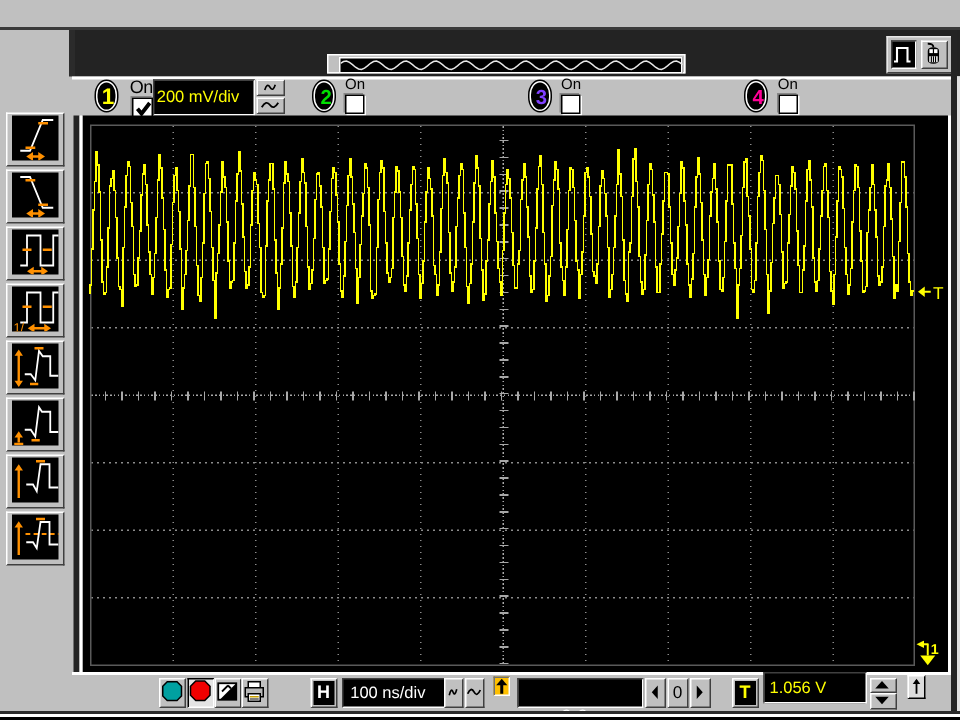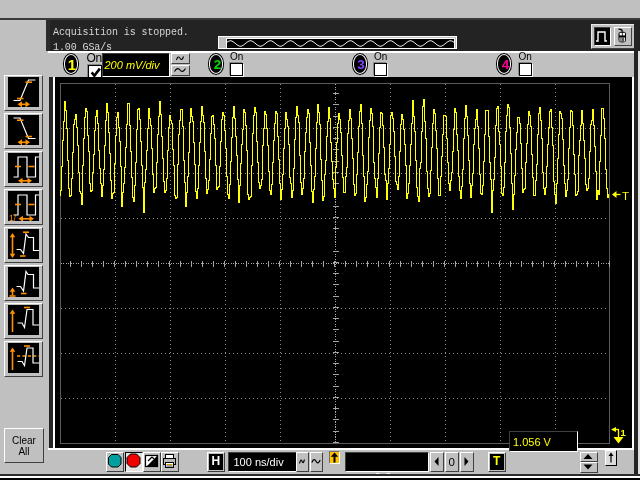--- a/index.html
+++ b/index.html
@@ -12,21 +12,20 @@
 border-top:1.5px solid #404040;border-left:1.5px solid #404040;
 border-right:1.5px solid #fff;border-bottom:1.5px solid #fff;}
 </style></head>
 <body>
 <div class="abs" style="left:0;top:0;width:640px;height:480px;background:#c0c0c0;">
 
 <div class="abs" style="left:0;top:18px;width:640px;height:2px;background:#3a3a3a;"></div>
 
 <div class="abs" style="left:46px;top:20px;width:3.5px;height:31px;background:#2b2b2b;"></div>
 <div class="abs" style="left:49.5px;top:20px;width:590.5px;height:31px;background:#232323;"></div>
-<div style="position:absolute;left:53px;top:24.5px;width:300px;font-family:'Liberation Mono',monospace;font-size:10px;line-height:15px;color:#d6d6d6;letter-spacing:-0.1px;">Acquisition is stopped.<br>1.00 GSa/s</div>
     <div style="position:absolute;left:218px;top:36px;width:239px;height:13px;background:#c0c0c0;border:1px solid #fff;">
       <div style="position:absolute;left:7px;top:0.5px;width:229px;height:11px;background:#000;border:1px solid #fff;">
         <svg width="229" height="11" viewBox="0 0 229 11" style="position:absolute;left:0;top:0">
           <polyline points="0,3.2 2,2.0 4,1.7 6,2.6 8,4.1 10,5.8 12,7.0 14,7.3 16,6.4 18,4.9 20,3.2 22,2.0 24,1.7 26,2.6 28,4.1 30,5.8 32,7.0 34,7.3 36,6.4 38,4.9 40,3.2 42,2.0 44,1.7 46,2.6 48,4.1 50,5.8 52,7.0 54,7.3 56,6.4 58,4.9 60,3.2 62,2.0 64,1.7 66,2.6 68,4.1 70,5.8 72,7.0 74,7.3 76,6.4 78,4.9 80,3.2 82,2.0 84,1.7 86,2.6 88,4.1 90,5.8 92,7.0 94,7.3 96,6.4 98,4.9 100,3.2 102,2.0 104,1.7 106,2.6 108,4.1 110,5.8 112,7.0 114,7.3 116,6.4 118,4.9 120,3.2 122,2.0 124,1.7 126,2.6 128,4.1 130,5.8 132,7.0 134,7.3 136,6.4 138,4.9 140,3.2 142,2.0 144,1.7 146,2.6 148,4.1 150,5.8 152,7.0 154,7.3 156,6.4 158,4.9 160,3.2 162,2.0 164,1.7 166,2.6 168,4.1 170,5.8 172,7.0 174,7.3 176,6.4 178,4.9 180,3.2 182,2.0 184,1.7 186,2.6 188,4.1 190,5.8 192,7.0 194,7.3 196,6.4 198,4.9 200,3.2 202,2.0 204,1.7 206,2.6 208,4.1 210,5.8 212,7.0 214,7.3 216,6.4 218,4.9 220,3.2 222,2.0 224,1.7 226,2.6 228,4.1" fill="none" stroke="#e8e8e8" stroke-width="1"></polyline>
         </svg>
       </div>
     </div>
     <div style="position:absolute;left:591px;top:24px;width:47px;height:25px;background:#c0c0c0;border-top:1px solid #e8e8e8;border-left:1px solid #e8e8e8;border-right:1px solid #404040;border-bottom:1px solid #404040;">
       <div style="position:absolute;left:2px;top:2px;width:17px;height:19px;background:#000;border-top:1.5px solid #404040;border-left:1.5px solid #404040;border-right:1.5px solid #fff;border-bottom:1.5px solid #fff;"><svg width="14" height="16" viewBox="0 0 14 16">
           <polyline points="1,13 3,13 3,4 10,4 10,13 12,13" fill="none" stroke="#fff" stroke-width="1.4"></polyline>
@@ -58,21 +57,21 @@
     <div style="position:absolute;left:230px;top:62.5px;width:13px;height:13px;background:#fff;border:1px solid #000;box-shadow:1px 1px 0 #fff, -1px -1px 0 #868686;"></div>
     <div style="position:absolute;left:352.5px;top:53.5px;width:14px;height:20px;background:#000;border:1.5px solid #fff;border-radius:50%/46%;box-shadow:0 0 0 1px #000;"></div>
     <div style="position:absolute;left:352.5px;top:56.5px;width:17px;text-align:center;color:#8040ff;font-size:13.5px;font-weight:bold;">3</div>
     <div style="position:absolute;left:374px;top:50.5px;font-size:10px;color:#000;letter-spacing:0px;">On</div>
     <div style="position:absolute;left:374px;top:62.5px;width:13px;height:13px;background:#fff;border:1px solid #000;box-shadow:1px 1px 0 #fff, -1px -1px 0 #868686;"></div>
     <div style="position:absolute;left:497px;top:53.5px;width:14px;height:20px;background:#000;border:1.5px solid #fff;border-radius:50%/46%;box-shadow:0 0 0 1px #000;"></div>
     <div style="position:absolute;left:497px;top:56.5px;width:17px;text-align:center;color:#ff0096;font-size:13.5px;font-weight:bold;">4</div>
     <div style="position:absolute;left:518.5px;top:50.5px;font-size:10px;color:#000;letter-spacing:0px;">On</div>
     <div style="position:absolute;left:518.5px;top:62.5px;width:13px;height:13px;background:#fff;border:1px solid #000;box-shadow:1px 1px 0 #fff, -1px -1px 0 #868686;"></div>
     <div class="sunk" style="left:101.5px;top:53px;width:68px;height:23.5px;">
-      <span style="color:#ffff00;font-size:11px;position:absolute;left:2px;top:4.5px;font-style:italic;">200 mV/div</span>
+      <span style="color:#ffff00;font-size:11px;position:absolute;left:2px;top:4.5px;">200 mV/div</span>
     </div>
     <div class="rb" style="left:171px;top:52.5px;width:19px;height:11.5px">
       <svg width="16" height="8.5" viewBox="0 0 16 8.5" style="position:absolute;left:0;top:0">
         <path d="M4.5 6 Q6 1 8 4.2 Q10 7.5 11.5 2.5" fill="none" stroke="#000" stroke-width="1.1"></path>
       </svg>
     </div>
     <div class="rb" style="left:171px;top:64.5px;width:19px;height:11.5px">
       <svg width="16" height="8.5" viewBox="0 0 16 8.5" style="position:absolute;left:0;top:0">
         <path d="M2.5 5.5 Q5.5 0.5 8 4 Q10.5 7.5 13.5 2.5" fill="none" stroke="#000" stroke-width="1.2"></path>
       </svg>
@@ -207,21 +206,20 @@
       <div style="position:absolute;left:2.5px;top:1px;right:3px;bottom:3px;background:#000;overflow:hidden">
         <svg width="32" height="30" viewBox="0 0 32 30" style="position:absolute;left:0;top:0">
           <line x1="4.5" y1="7.699999999999999" x2="4.5" y2="27" stroke="#ff9000" stroke-width="1.6"></line>
           <path d="M1.7000000000000002 8.7 L4.5 4.5 L7.3 8.7 Z" fill="#ff9000"></path>
           <line x1="9" y1="13" x2="31.5" y2="13" stroke="#ff9000" stroke-width="1.3" stroke-dasharray="3.2 2.2"></line>
           <path d="M9.5 18.5 H14 L16.5 22.5 L19 5 H25 V20 H31" fill="none" stroke="#fff" stroke-width="1.2"></path>
           <line x1="16" y1="3" x2="22" y2="3" stroke="#ff9000" stroke-width="1.6"></line>
         </svg>
       </div>
     </div>
-<div class="rb" style="left:4px;top:427.5px;width:40px;height:35px;text-align:center;font-size:10px;line-height:11.5px;padding-top:6px">Clear<br>All</div>
 
 <div class="abs" style="left:48px;top:447.5px;width:584px;height:2px;background:#fff;"></div>
 <div class="rb" style="left:106px;top:452px;width:18px;height:19.5px">
       <svg width="16" height="17" viewBox="0 0 16 17" style="position:absolute;left:0;top:0">
         <polygon points="4.5,1.5 11,1.5 14,4.5 14,11 11,14 4.5,14 1.5,11 1.5,4.5" fill="#00a0a0" stroke="#000" stroke-width="1"></polygon>
       </svg>
     </div>
     <div style="position:absolute;left:124.5px;top:452px;width:18px;height:19.5px;background:#e4e4e4;border-top:1.5px solid #000;border-left:1.5px solid #000;border-right:1.5px solid #fff;border-bottom:1.5px solid #fff;">
       <svg width="15" height="16" viewBox="0 0 15 16" style="position:absolute;left:0;top:0">
         <polygon points="4.5,1 10.5,1 14,4.5 14,10.5 10.5,14 4.5,14 1,10.5 1,4.5" fill="#f00000" stroke="#000" stroke-width="1"></polygon>
@@ -272,21 +270,21 @@
     </div>
     <div class="rb" style="left:445px;top:452px;width:13.5px;height:20px;text-align:center;font-size:11.5px;line-height:18.5px;">0</div>
     <div class="rb" style="left:460px;top:452px;width:13.5px;height:20px">
       <svg width="11" height="17" viewBox="0 0 11 17" style="position:absolute;left:0;top:0">
         <path d="M3.5 4 L7.5 8.5 L3.5 13 Z" fill="#000"></path>
       </svg>
     </div>
     <div class="rb" style="left:488px;top:452px;width:17.5px;height:20px">
       <div style="position:absolute;left:1px;top:1px;right:1px;bottom:1px;background:#000;color:#ffff00;font-size:12px;font-weight:bold;text-align:center;line-height:15px;">T</div>
     </div>
-    <div class="sunk" style="left:509px;top:431px;width:68.5px;height:20.5px;">
+    <div class="sunk" style="left:509px;top:448px;width:68.5px;height:20.5px;">
       <span style="color:#ffff00;font-size:11px;position:absolute;left:3px;top:3.5px;">1.056 V</span>
     </div>
     <div class="rb" style="left:580px;top:451.5px;width:17.5px;height:10.5px">
       <svg width="14" height="7.5" viewBox="0 0 14 7.5" style="position:absolute;left:0;top:0">
         <path d="M2.5 6 L7 1 L11.5 6 Z" fill="#000"></path>
       </svg>
     </div>
     <div class="rb" style="left:580px;top:462px;width:17.5px;height:10.5px">
       <svg width="14" height="7.5" viewBox="0 0 14 7.5" style="position:absolute;left:0;top:0">
         <path d="M2.5 1.5 L7 6.5 L11.5 1.5 Z" fill="#000"></path>

